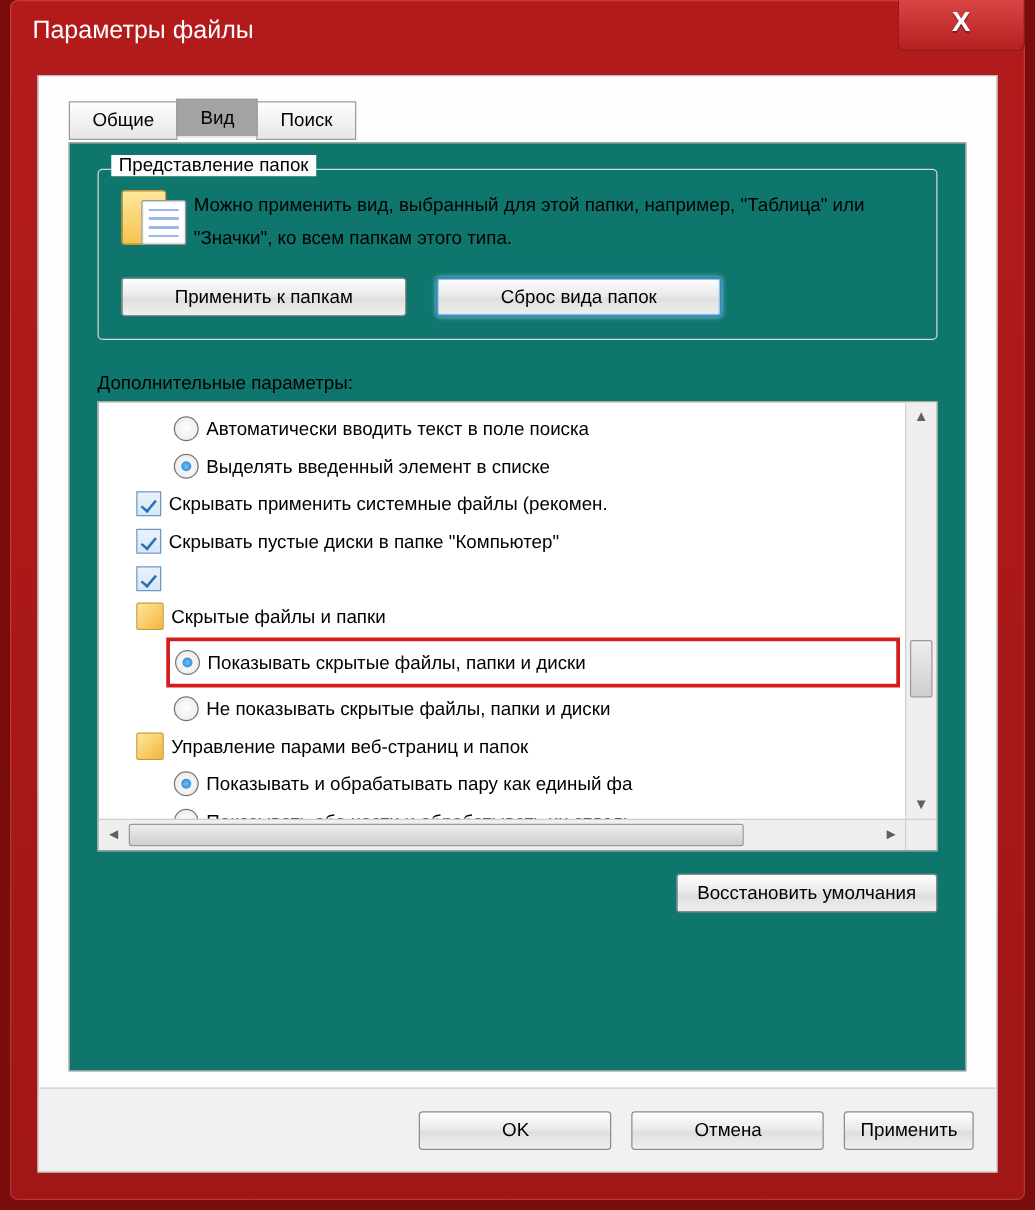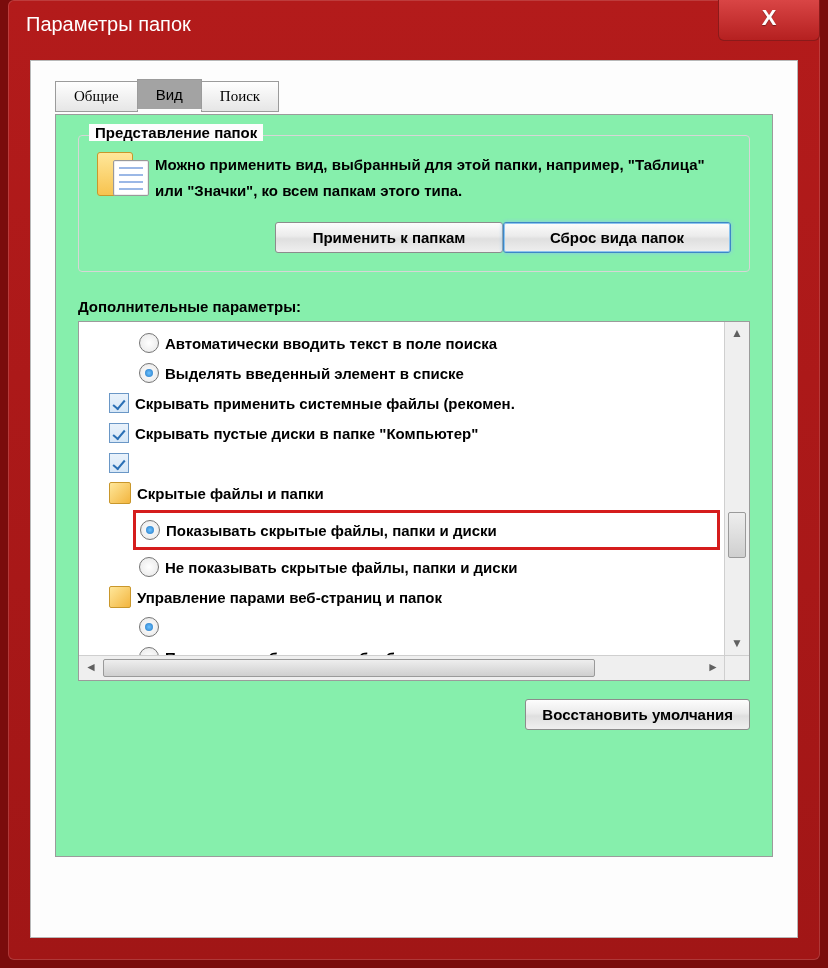--- a/index.html
+++ b/index.html
@@ -5,32 +5,32 @@
   html,body{margin:0;padding:0;font-family:"Segoe UI",Tahoma,Arial,sans-serif;font-size:15px;color:#000;}
   body{background:#7a0c0c;width:828px;height:968px;overflow:hidden;}
   .window{position:absolute;left:8px;top:0;right:8px;bottom:8px;background:linear-gradient(#b31b1b,#a11616);border-radius:6px;box-shadow:0 0 0 1px rgba(255,255,255,.15) inset;}
   .titlebar{height:48px;line-height:48px;color:#fff;padding-left:18px;font-size:20px;font-weight:400;}
   .title-close{position:absolute;right:0;top:0;width:100px;height:40px;background:linear-gradient(#d94545,#b52020);border:1px solid #8a1a1a;border-top:none;border-radius:0 0 6px 6px;text-align:center;line-height:36px;color:#fff;font-size:22px;font-weight:700;text-shadow:0 1px 1px rgba(0,0,0,.4);}
   .client{position:absolute;left:22px;right:22px;top:60px;bottom:22px;background:#fdfdfd;border:1px solid #b8b8b8;box-shadow:0 0 0 1px #fff inset;}
 
   .tabs{position:absolute;left:24px;top:18px;display:flex;}
   .tab{border:1px solid #9b9b9b;background:linear-gradient(#fefefe,#e6e6e6);padding:6px 18px;margin-right:-1px;position:relative;cursor:default;}
   .tab.active{background:#a3a3a3;border-bottom-color:#fdfdfd;z-index:3;}
-  .tab:not(.active){top:2px;z-index:1;font-family:Liberation Serif, serif;}
-  .tab-panel{position:absolute;left:24px;right:24px;top:53px;bottom:80px;border:1px solid #9b9b9b;background:#86efac;z-index:2;font-weight:bold;}
+  .tab:not(.active){top:2px;z-index:1;}
+  .tab-panel{position:absolute;left:24px;right:24px;top:53px;bottom:80px;border:1px solid #9b9b9b;background:#0f766e;z-index:2;}
 
   .group{margin:20px 22px 0;border:1px solid #d6d6d6;border-radius:4px;padding:16px 18px 18px;position:relative;}
   .group-legend{position:absolute;top:-12px;left:10px;background:#fdfdfd;padding:0 6px;}
   .group-row{display:flex;}
   .folder-ico{width:58px;flex:0 0 58px;}
   .folder-ico .f-back{width:34px;height:42px;background:linear-gradient(#ffe79a,#f7c34f);border:1px solid #c9972b;border-radius:3px;}
   .folder-ico .f-front{width:34px;height:34px;margin:-36px 0 0 16px;background:#fff;border:1px solid #999;border-radius:2px;box-shadow:0 0 0 1px #eee inset;position:relative;}
   .folder-ico .f-front::before{content:"";position:absolute;left:5px;top:5px;right:5px;bottom:5px;background:repeating-linear-gradient(0deg,#9bb8e6 0 2px,transparent 2px 7px);}
   .group-text{line-height:26px;}
-  .group-btns{display:flex;justify-content:flex-end;margin-top:18px;}
+  .group-btns{display:flex;gap:24px;justify-content:flex-start;margin-top:18px;}
   .win-btn{border:1px solid #8c8c8c;border-radius:3px;background:linear-gradient(#fdfdfd,#ebebeb 45%,#dfdfdf 55%,#efefef);padding:6px 18px;cursor:default;min-width:190px;text-align:center;}
   .win-btn.blue{border-color:#3d86c6;box-shadow:0 0 0 1px #8cc4ef inset,0 0 4px #8cc4ef;}
 
   .adv-label{margin:26px 22px 6px;}
   .adv-box{margin:0 22px;border:1px solid #9b9b9b;background:#fff;height:358px;position:relative;}
   .adv-scroll{position:absolute;left:0;right:24px;top:0;bottom:24px;overflow:hidden;padding:6px 5px 0 30px;}
   .row{display:flex;align-items:center;height:30px;white-space:nowrap;gap:6px;}
   .row.indent{padding-left:30px;}
   .row.highlight{border:3px solid #d51d1d;padding:0 4px;margin:2px 0 2px 24px;height:34px;}
   .radio{width:18px;height:18px;border:1px solid #757575;border-radius:50%;background:radial-gradient(#fff,#e6e6e6);display:flex;align-items:center;justify-content:center;flex:0 0 18px;}
@@ -55,21 +55,21 @@
   .footer .win-btn{min-width:116px;}
   .footer .win-btn.small{min-width:auto;padding:6px 12px;}
 </style>
 </head>
 <body>
 
 <div class="window">
   <div class="title-close">
     <span>X</span>
   </div>
-  <div class="titlebar">Параметры папок</div>
+  <div class="titlebar">Параметры файлы</div>
 
   <div class="client">
     <div class="tabs">
       <div class="tab">Общие</div>
       <div class="tab active">Вид</div>
       <div class="tab">Поиск</div>
     </div>
 
     <div class="tab-panel">
 
@@ -128,20 +128,21 @@
               <span>Не показывать скрытые файлы, папки и диски</span>
             </div>
             <div class="row">
               <span class="fold"></span>
               <span>Управление парами веб-страниц и папок</span>
             </div>
             <div class="row indent">
               <span class="radio on">
                 <span class="dot"></span>
               </span>
+              <span>Показывать и обрабатывать пару как единый фа</span>
             </div>
             <div class="row indent">
               <span class="radio"></span>
               <span>Показывать обе части и обрабатывать их отдель</span>
             </div>
           </div>
 
         <div class="vbar">
           <div class="arr">▲</div>
           <div class="track">
@@ -157,14 +158,19 @@
           <div class="arr r">►</div>
         </div>
         <div class="corner"></div>
       </div>
 
       <div class="restore-row">
         <div class="win-btn" style="min-width:auto;display:inline-block;padding:6px 16px">Восстановить умолчания</div>
       </div>
     </div>
 
+    <div class="footer">
+      <div class="win-btn">OK</div>
+      <div class="win-btn">Отмена</div>
+      <div class="win-btn small">Применить</div>
+    </div>
   </div>
 </div>
 
 </body></html>

